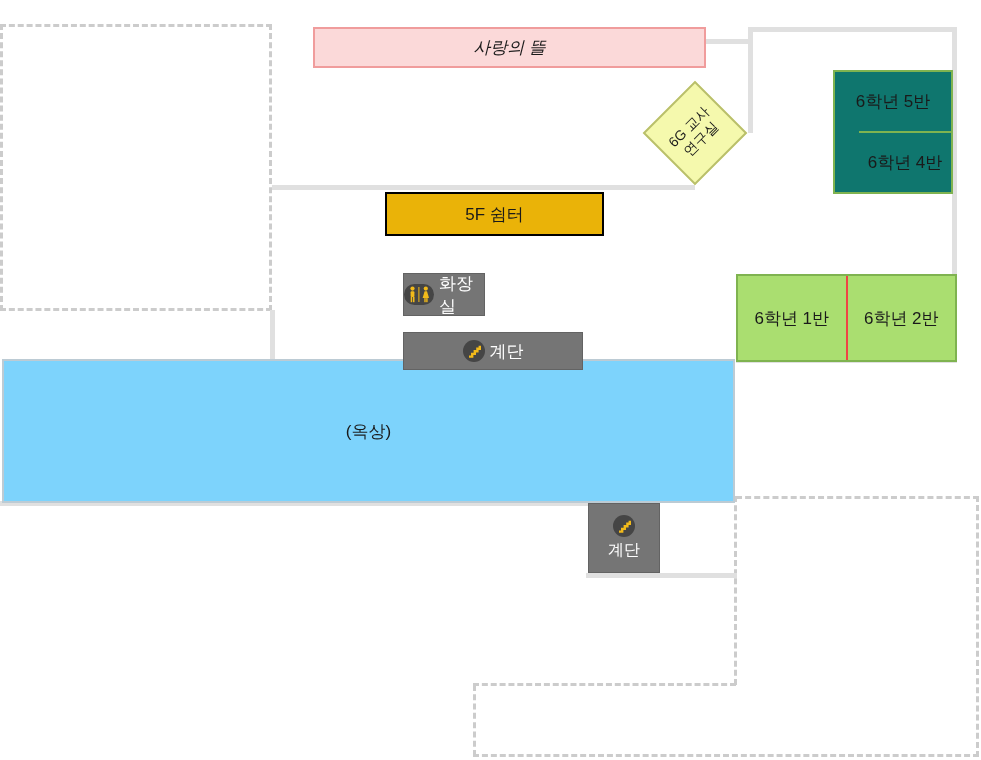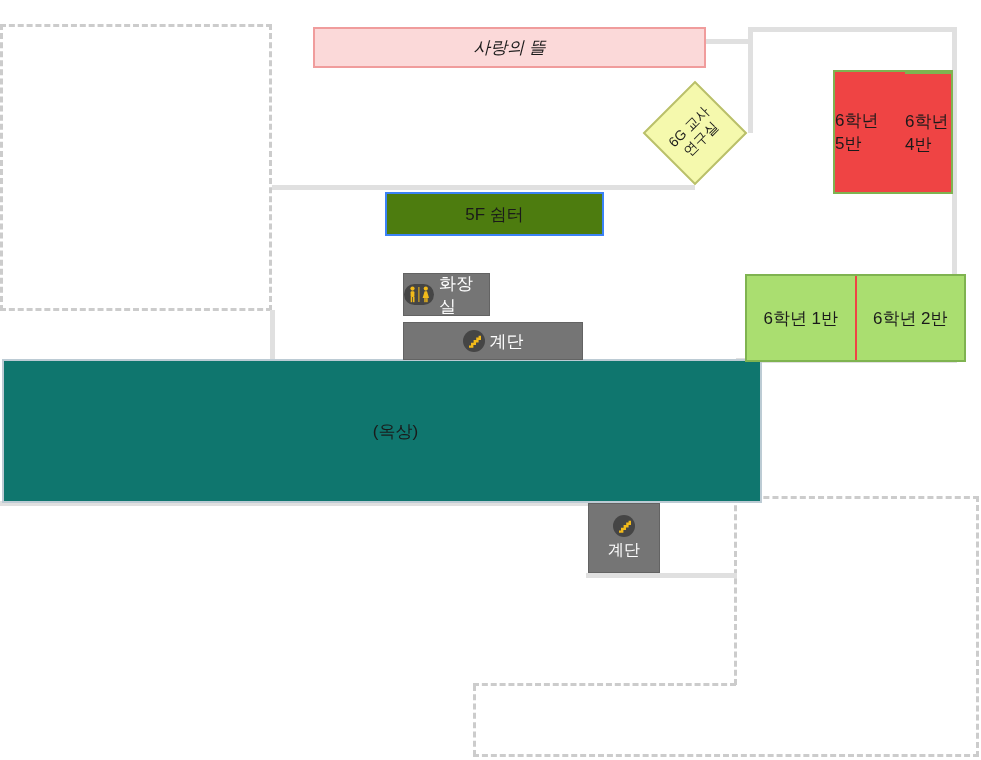--- a/index.html
+++ b/index.html
@@ -8,39 +8,39 @@
   
   .sol{position:absolute;background:#e0e0e0;z-index:1;}
   
   .dash-rect{position:absolute;border:3px dashed #cccccc;z-index:0;}
   .dash-h{position:absolute;height:0;border-top:3px dashed #cccccc;z-index:0;}
   .dash-v{position:absolute;width:0;border-left:3px dashed #cccccc;z-index:0;}
   
   .room{position:absolute;display:flex;align-items:center;justify-content:center;
         font-size:17px;z-index:3;box-sizing:content-box;}
   .garden{background:#fbd9d9;border:2px solid #f09c9c;}
-  .rest{background:#4d7c0f;border:2px solid #3b82f6;text-align:right;}
-  .rooftop{background:#0f766e;border:2px solid #bccbd4;z-index:2;padding-left:27px;}
+  .rest{background:#eab308;border:2px solid #000000;text-align:right;}
+  .rooftop{background:#7dd3fc;border:2px solid #bccbd4;z-index:2;}
   .diamond{position:absolute;left:658px;top:96px;width:70px;height:70px;background:#f5f9ad;
            border:2px solid #b9bf6b;transform:rotate(45deg);z-index:4;}
   .diamond-label{position:absolute;left:645px;top:107px;width:100px;height:52px;z-index:5;
            transform:rotate(-45deg);display:flex;flex-direction:column;align-items:center;
            justify-content:center;font-size:14px;line-height:1.2;}
   
   .class-col{position:absolute;left:833px;top:70px;width:116px;height:120px;
-             background:#ef4444;border:2px solid #7fb350;display:flex;flex-direction:row;z-index:3;}
+             background:#0f766e;border:2px solid #7fb350;display:flex;flex-direction:column;z-index:3;}
   .class-col .cls{flex:1;display:flex;align-items:center;justify-content:center;font-size:17px;}
   .class-col .cls + .cls{border-top:2px solid #7fb350;margin-left:24px;}
   .class-pair{position:absolute;left:736px;top:274px;width:217px;height:84px;
-              background:#aade70;border:2px solid #7fb350;display:flex;z-index:3;margin-left:9px;}
+              background:#aade70;border:2px solid #7fb350;display:flex;z-index:3;}
   .class-pair .cls{flex:1;display:flex;align-items:center;justify-content:center;font-size:17px;}
   .class-pair .cls + .cls{border-left:2px solid #ef4444;}
   
   .fac-grid{position:absolute;left:403px;top:273px;width:180px;height:85px;display:grid;
-            grid-template-columns:1fr 1fr;grid-template-rows:43px 38px;gap:6px;z-index:3;}
+            grid-template-columns:1fr 1fr;grid-template-rows:43px 38px;gap:16px;z-index:3;}
   .fcell{background:#757575;border:1px solid #636363;color:#ffffff;display:flex;
          align-items:center;justify-content:center;gap:5px;font-size:17px;box-sizing:border-box;}
   .fcell.wide{grid-column:1 / span 2;}
   .stairs-box{position:absolute;left:588px;top:503px;width:70px;height:68px;background:#757575;
               border:1px solid #636363;color:#ffffff;display:flex;flex-direction:column;
               align-items:center;justify-content:center;gap:3px;font-size:16px;z-index:3;}
   
   .icon-oval{width:30px;height:21px;background:#454545;border-radius:11px;display:flex;
              align-items:center;justify-content:center;flex:0 0 auto;}
   .icon-circle{width:22px;height:22px;background:#454545;border-radius:50%;display:flex;

